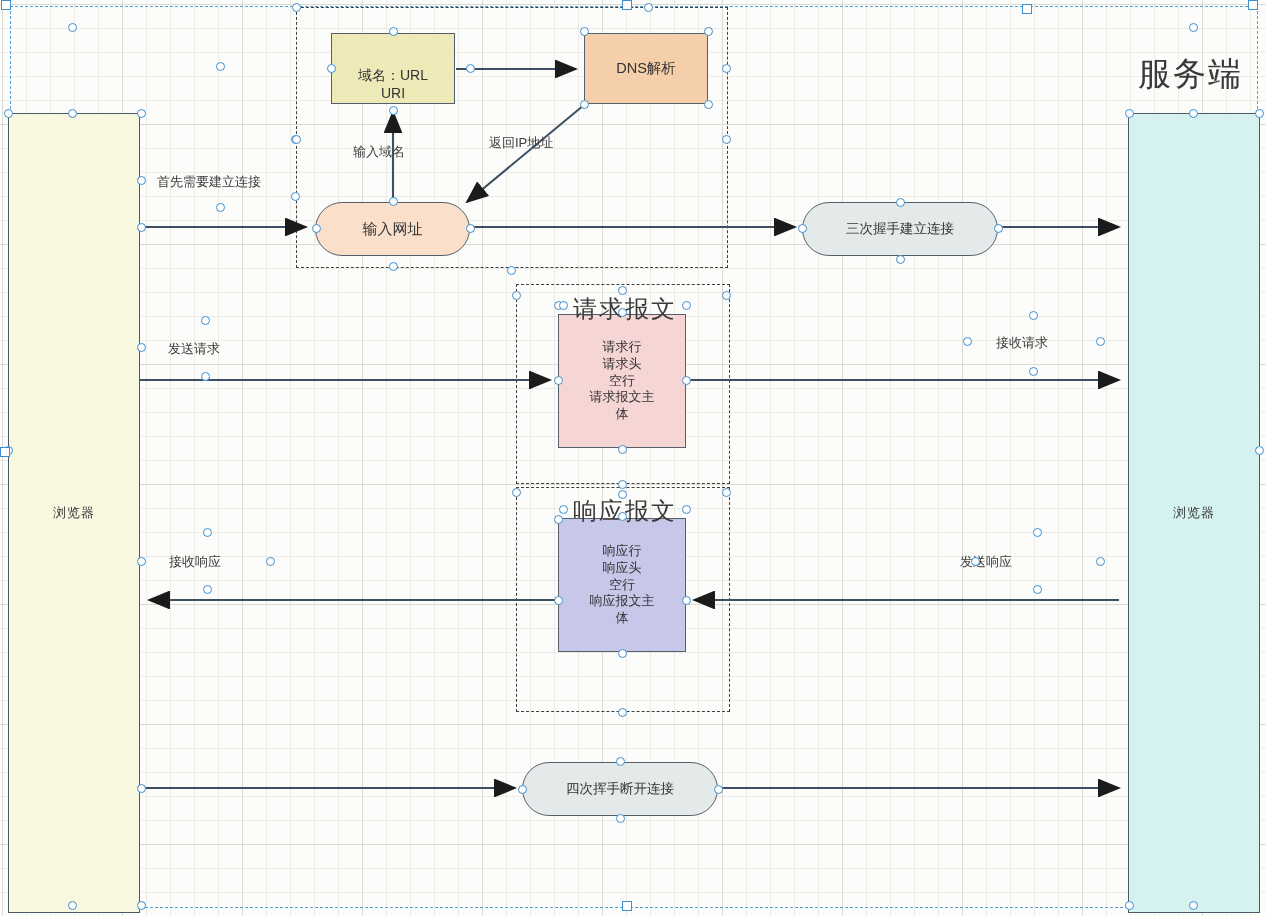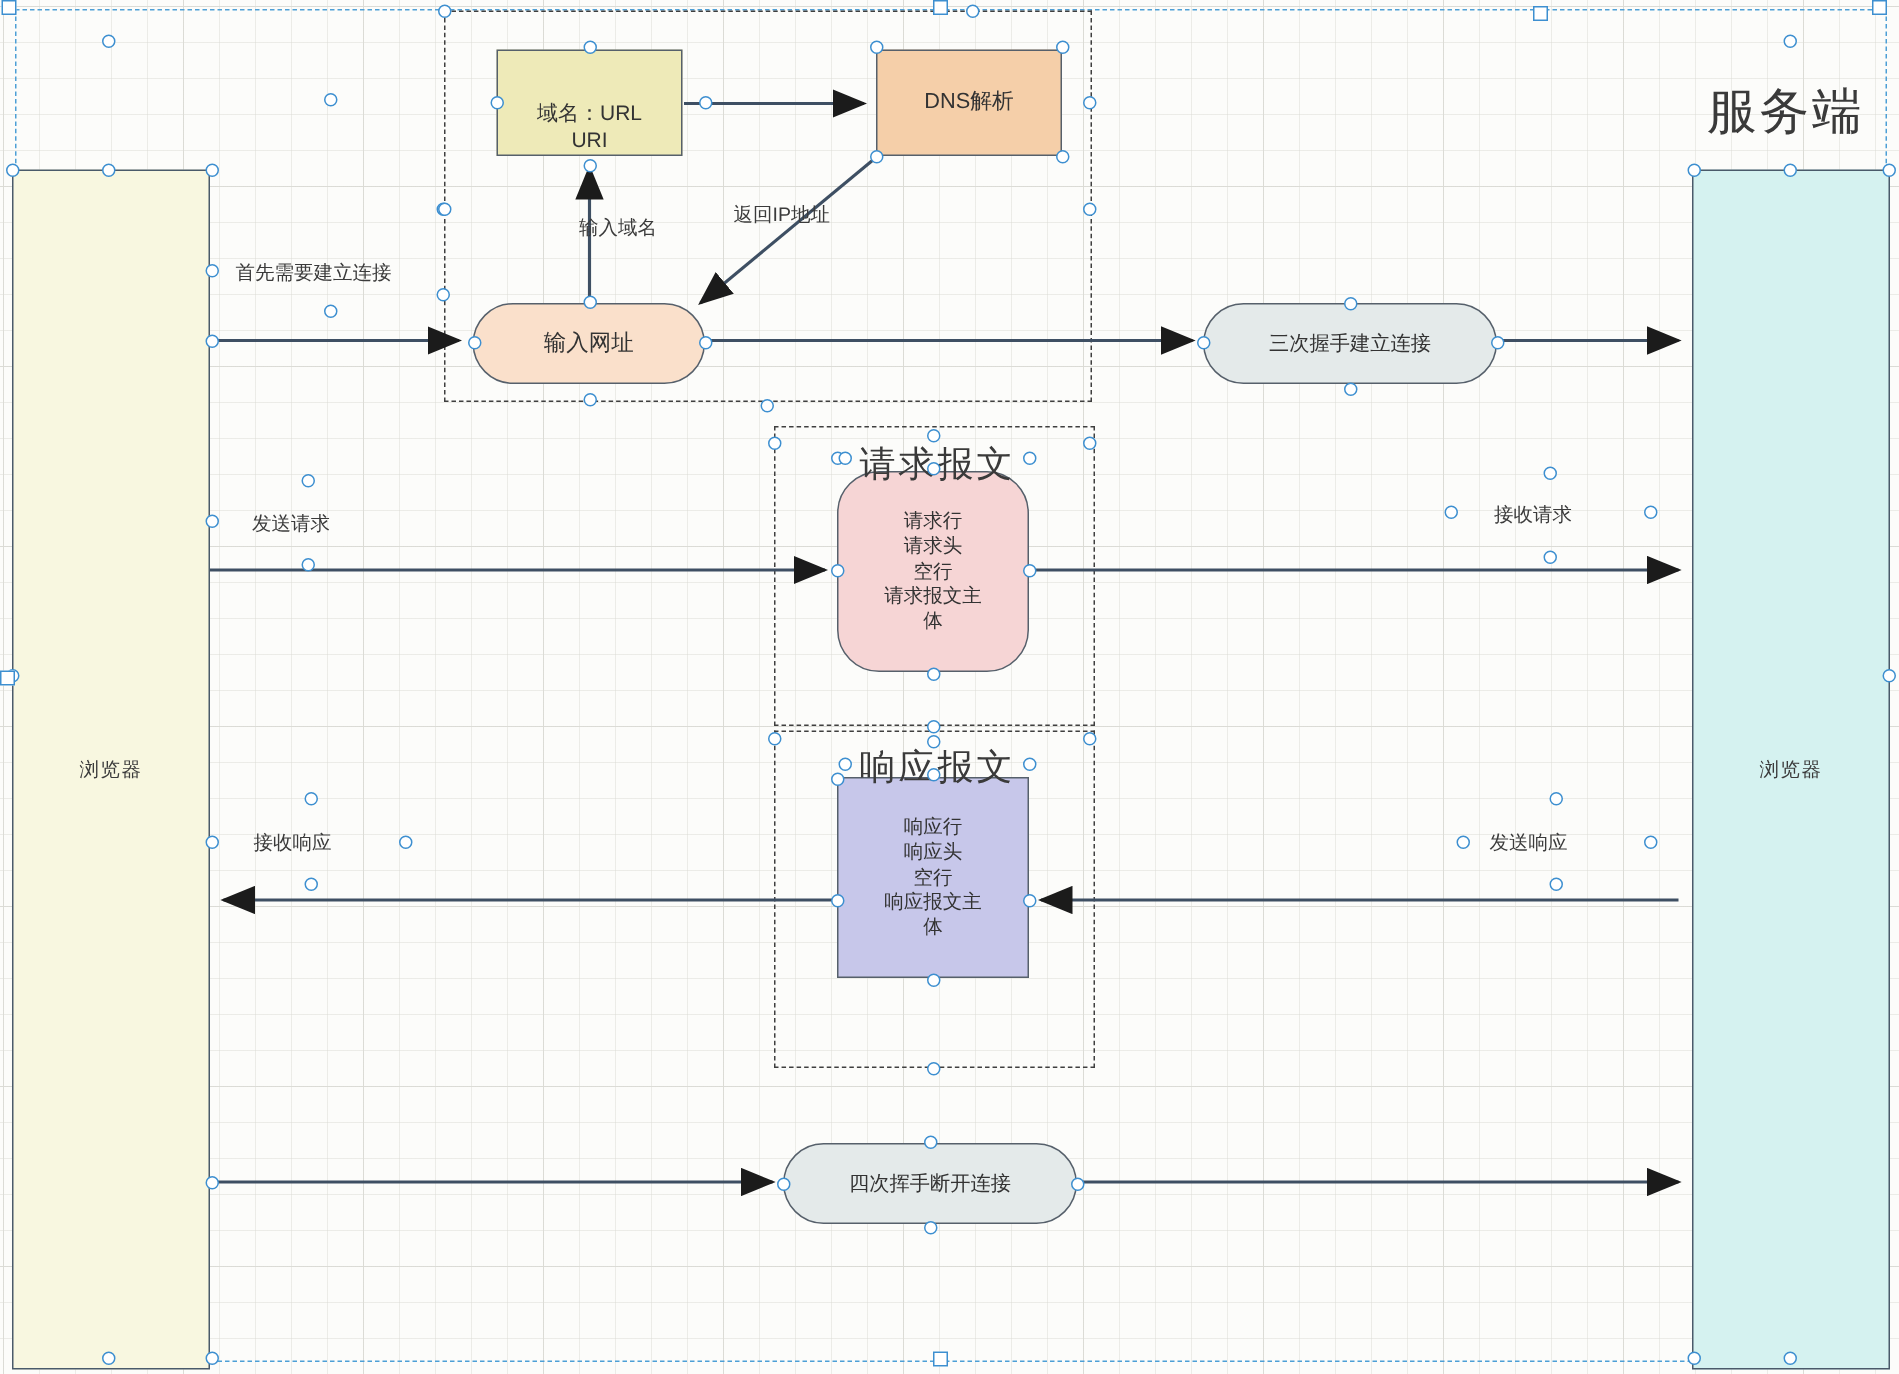--- a/index.html
+++ b/index.html
@@ -57,37 +57,37 @@
     text-align:center;line-height:1.28;color:#333;
   }
   .n-domain{left:331px;top:33px;width:124px;height:71px;background:#eeeab8;font-size:14px;align-items:flex-end;}
   .n-dns{left:584px;top:33px;width:124px;height:71px;background:#f5cfa9;font-size:14.5px;}
   .n-url{left:315px;top:202px;width:155px;height:54px;background:#fae0cb;
          border-radius:27px;font-size:15px;}
   .n-hs3{left:802px;top:202px;width:196px;height:54px;background:#e4eaea;
          border-radius:27px;font-size:13.5px;}
   .n-hs4{left:522px;top:762px;width:196px;height:54px;background:#e4eaea;
          border-radius:27px;font-size:13.5px;}
-  .n-reqmsg{left:558px;top:314px;width:128px;height:134px;background:#f6d5d5;font-size:13px;border-radius:28px;}
+  .n-reqmsg{left:558px;top:314px;width:128px;height:134px;background:#f6d5d5;font-size:13px;}
   .n-resmsg{left:558px;top:518px;width:128px;height:134px;background:#c7c7ea;font-size:13px;}
 
   
   .group-cap{font-size:24px;color:#3a3a3a;letter-spacing:2px;white-space:nowrap;}
   .gc-req{left:573px;top:293px;}
   .gc-res{left:573px;top:495px;}
 
   
   .elabel{font-size:13px;color:#3b3b3b;white-space:nowrap;}
   .el-a{left:157px;top:173px;}
-  .el-b{left:353px;top:143px;margin-left:33px;}
+  .el-b{left:353px;top:143px;}
   .el-c{left:489px;top:134px;}
   .el-d{left:168px;top:340px;}
   .el-e{left:996px;top:334px;}
   .el-f{left:169px;top:553px;}
-  .el-g{left:960px;top:553px;margin-left:33px;}
+  .el-g{left:960px;top:553px;}
 
   
   .dot{width:9px;height:9px;border-radius:50%;
        border:1.6px solid #3d8fd0;background:#fff;}
   .sq{width:10px;height:10px;border:1.8px solid #3d8fd0;background:#fff;}
 
   svg.overlay{position:absolute;left:0;top:0;width:1266px;height:916px;pointer-events:none;}
 </style>
 </head>
 <body>

